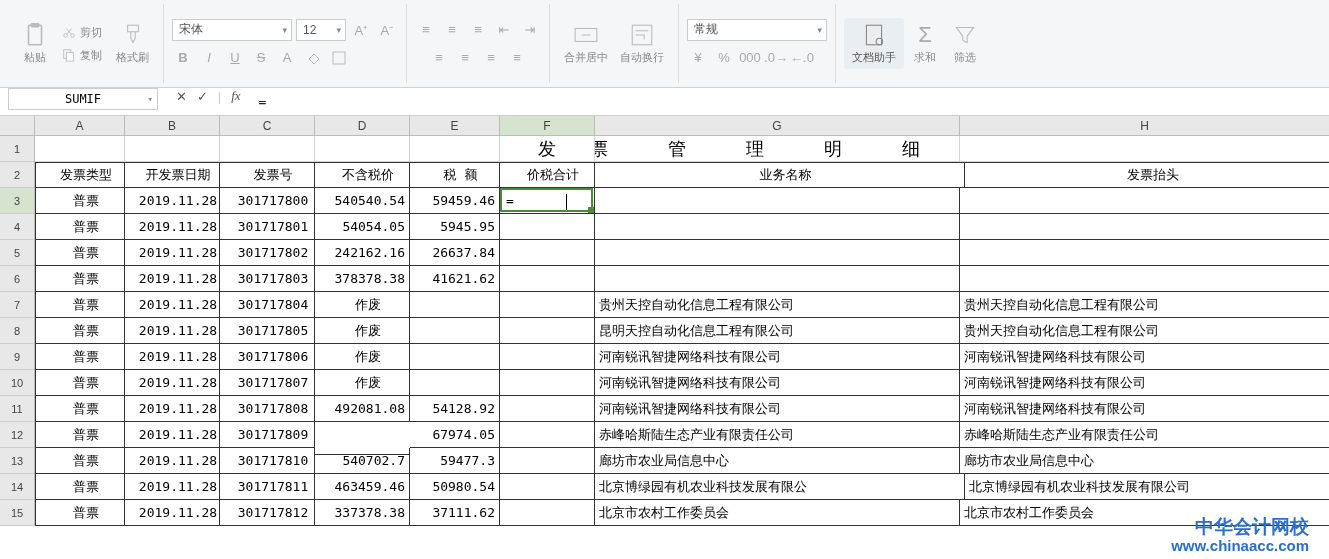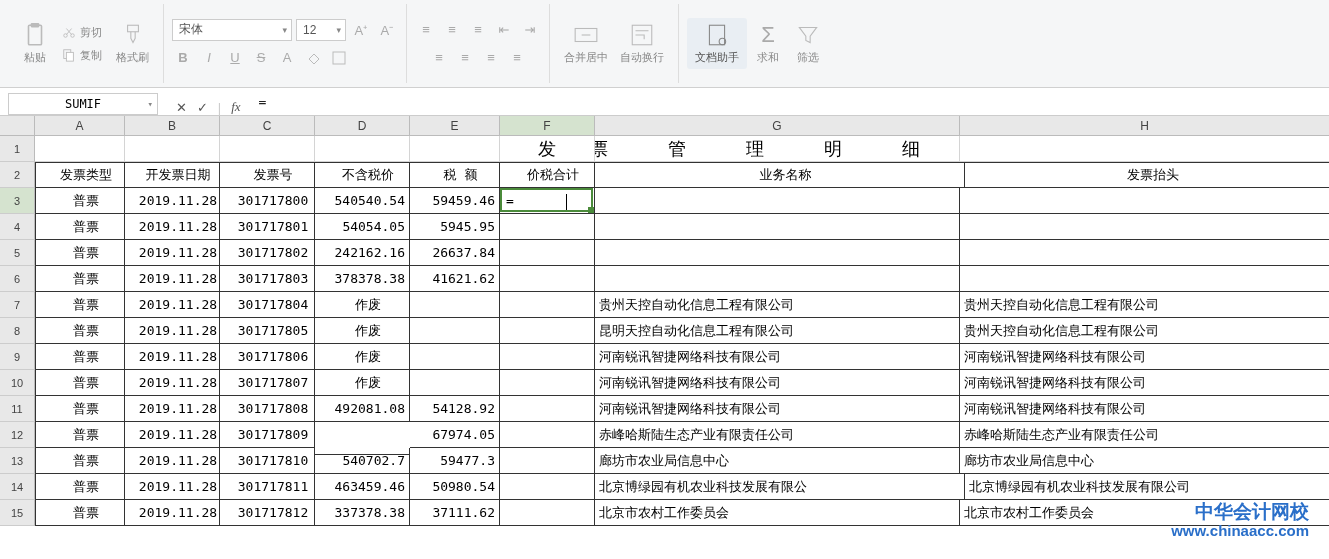--- a/index.html
+++ b/index.html
@@ -94,21 +94,21 @@
     .doc-assist {
       background: #e9eef3;
       border-radius: 3px;
       padding: 4px 8px;
     }
     
     
     .formula-bar {
       height: 28px;
       display: flex;
-      align-items: flex-end;
+      align-items: flex-start;
       border-bottom: 1px solid #ccc;
       background: #fff;
     }
     .name-box {
       width: 150px;
       height: 22px;
       border: 1px solid #ccc;
       margin: 0 8px;
       display: flex;
       align-items: center;
@@ -262,21 +262,21 @@
       width: 1px;
       height: 16px;
       background: #000;
       left: 64px;
       top: 4px;
     }
     
     .watermark {
       position: absolute;
       right: 20px;
-      bottom: 20px;
+      bottom: 5px;
       font-size: 19px;
       font-weight: bold;
       color: #2a6fc9;
       font-family: "Microsoft YaHei", sans-serif;
       z-index: 10;
       line-height: 1.1;
       text-align: right;
       pointer-events: none;
     }
     .watermark .sub {
@@ -384,20 +384,32 @@
       <div class="ribbon-big">
         <svg viewBox="0 0 24 24">
             <rect x="3" y="3" width="18" height="18" fill="none" stroke="#bbb"></rect>
             <path d="M6 8 h12 M6 12 h8 l0 4" stroke="#bbb" fill="none"></path>
           </svg>
         <span>自动换行</span>
       </div>
     </div>
   </div>
 
+  <div class="ribbon-group" style="flex-direction:column;gap:6px;align-items:flex-start;">
+    <div class="font-select wide-select">
+        <span>常规</span>
+      </div>
+    <div class="font-row">
+      <div class="fmt-btn">¥</div>
+      <div class="fmt-btn">%</div>
+      <div class="fmt-btn">000</div>
+      <div class="fmt-btn">.0→</div>
+      <div class="fmt-btn">←.0</div>
+    </div>
+  </div>
 
 
   <div class="ribbon-group" style="border-right:none">
     <div style="display:flex;gap:4px;">
       <div class="ribbon-big doc-assist">
         <svg viewBox="0 0 24 24">
             <rect x="5" y="3" width="14" height="18" fill="none" stroke="#888"></rect>
             <circle cx="17" cy="18" r="3" fill="none" stroke="#888"></circle>
           </svg>
         <span style="color:#555">文档助手</span>

